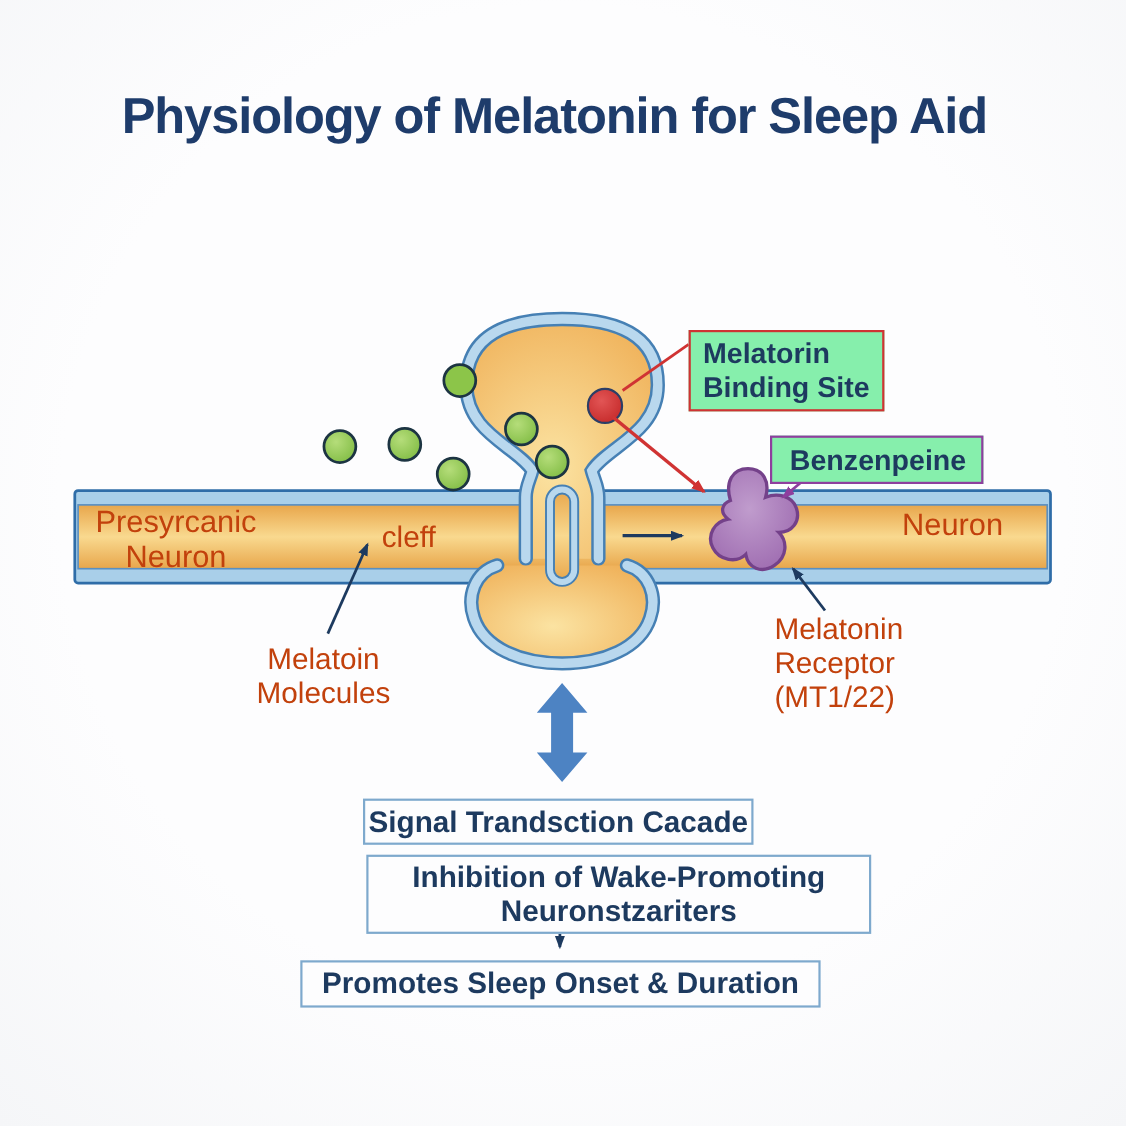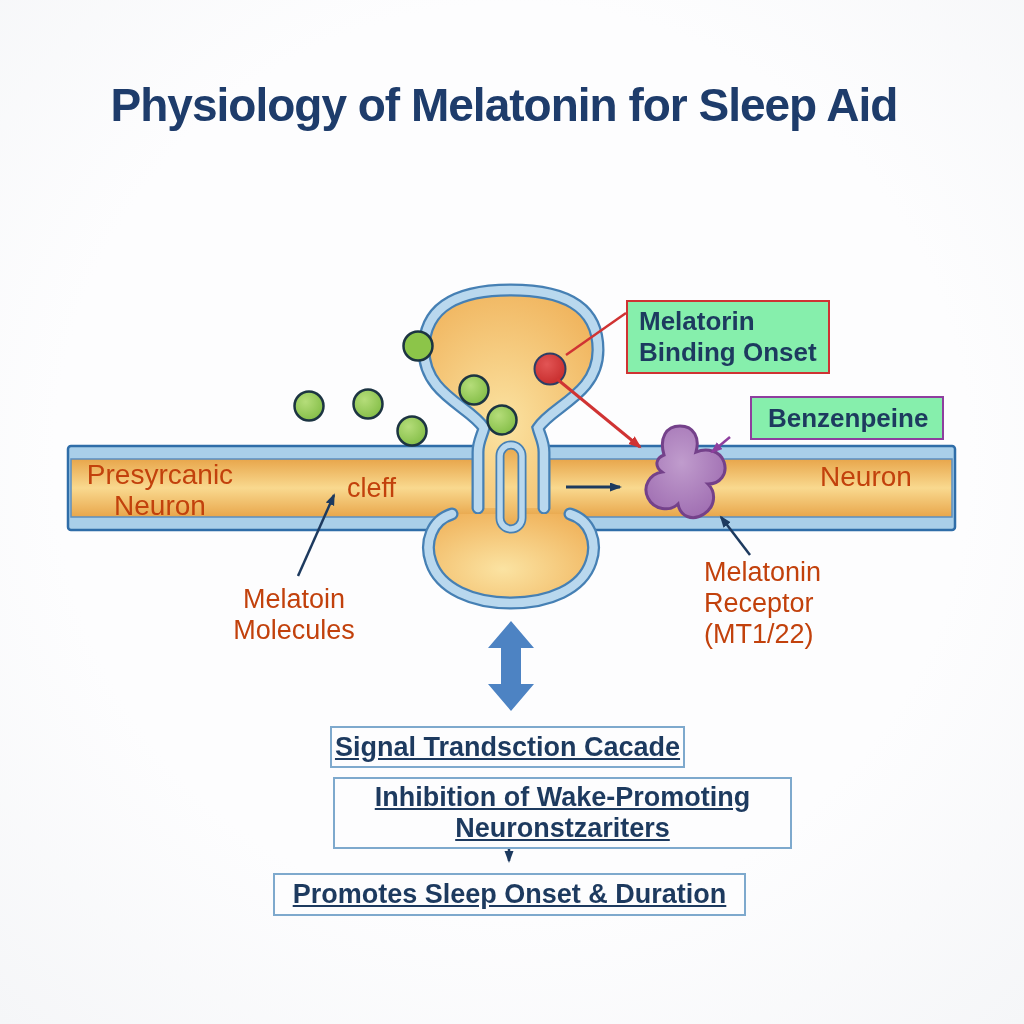--- a/index.html
+++ b/index.html
@@ -25,21 +25,21 @@
     position:absolute;background:#86efac;color:#1d3a5f;
     font-weight:bold;font-size:26px;line-height:31px;
     box-sizing:border-box;
   }
   .box-red{border:2.5px solid #cf3333;padding:4px 11px;}
   .box-purple{border:2.5px solid #8e3f9e;padding:3px 14px;line-height:34px;}
   .flowbox{
     position:absolute;background:#fdfdfe;color:#1d3a5f;
     border:2px solid #7ea9cd;font-weight:bold;font-size:27px;line-height:31px;
     box-sizing:border-box;display:flex;flex-direction:column;
-    align-items:center;justify-content:center;text-align:center;text-decoration:underline;
+    align-items:center;justify-content:center;text-align:center;
   }
 </style>
 </head>
 <body>
 
 <div class="canvas">
 
   <svg class="shapes" width="1024" height="1024" viewBox="0 0 1024 1024">
     <defs>
       <linearGradient id="gGold" x1="0" y1="0" x2="0" y2="1">
@@ -143,23 +143,23 @@
   </div>
 
   <div class="lbl" style="left:704px;top:557px;">
     <div>Melatonin</div>
     <div>Receptor</div>
     <div>(MT1/22)</div>
   </div>
 
   <div class="tagbox box-red" style="left:626px;top:300px;min-width:153px;">
     <div>Melatorin</div>
-    <div>Binding Onset</div>
+    <div>Binding Site</div>
   </div>
-  <div class="tagbox box-purple" style="left:750px;top:396px;padding-left:16px;">Benzenpeine</div>
+  <div class="tagbox box-purple" style="left:700px;top:396px;padding-left:16px;">Benzenpeine</div>
 
   <div class="flowbox" style="left:330px;top:726px;width:355px;height:42px;">
     <div>Signal Trandsction Cacade</div>
   </div>
   <div class="flowbox" style="left:333px;top:777px;width:459px;height:72px;">
     <div>Inhibition of Wake-Promoting</div>
     <div>Neuronstzariters</div>
   </div>
   <div class="flowbox" style="left:273px;top:873px;width:473px;height:43px;text-align:right;">
     <div>Promotes Sleep Onset &amp; Duration</div>

